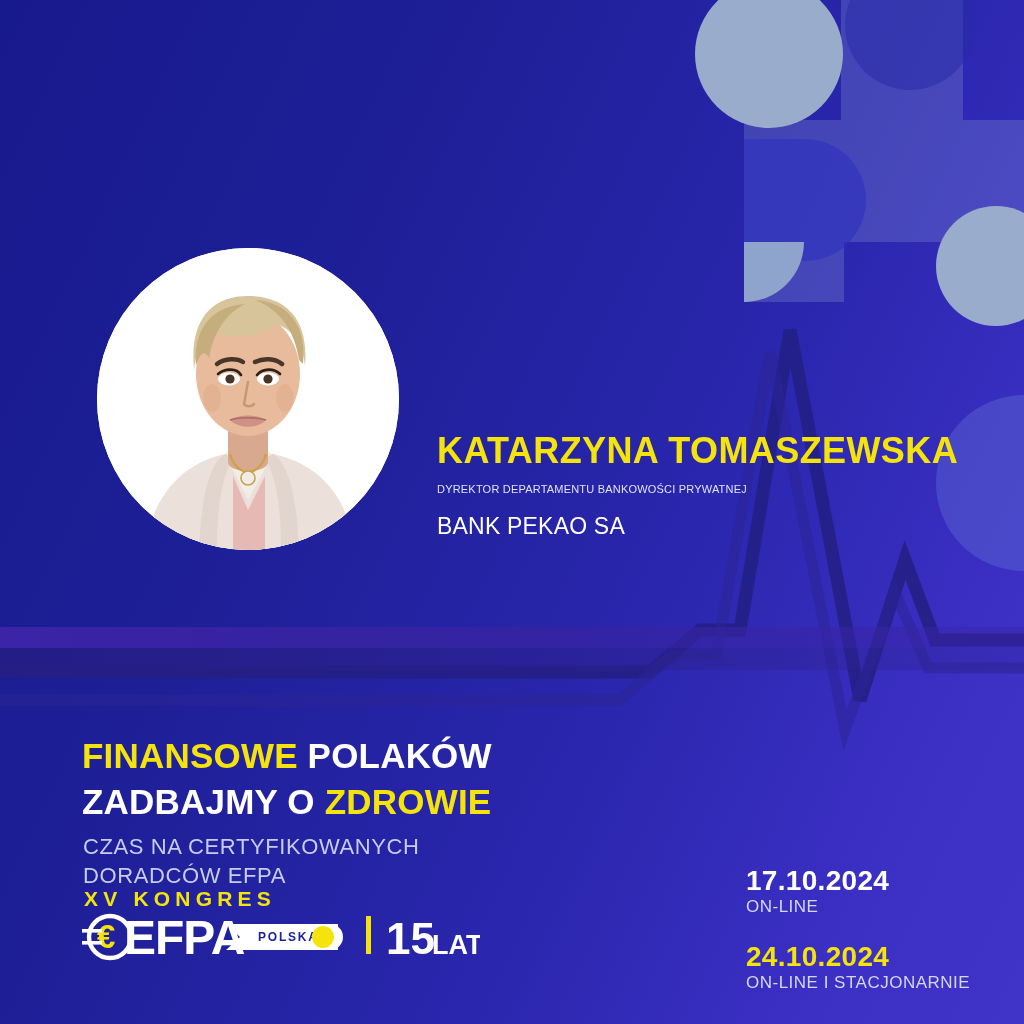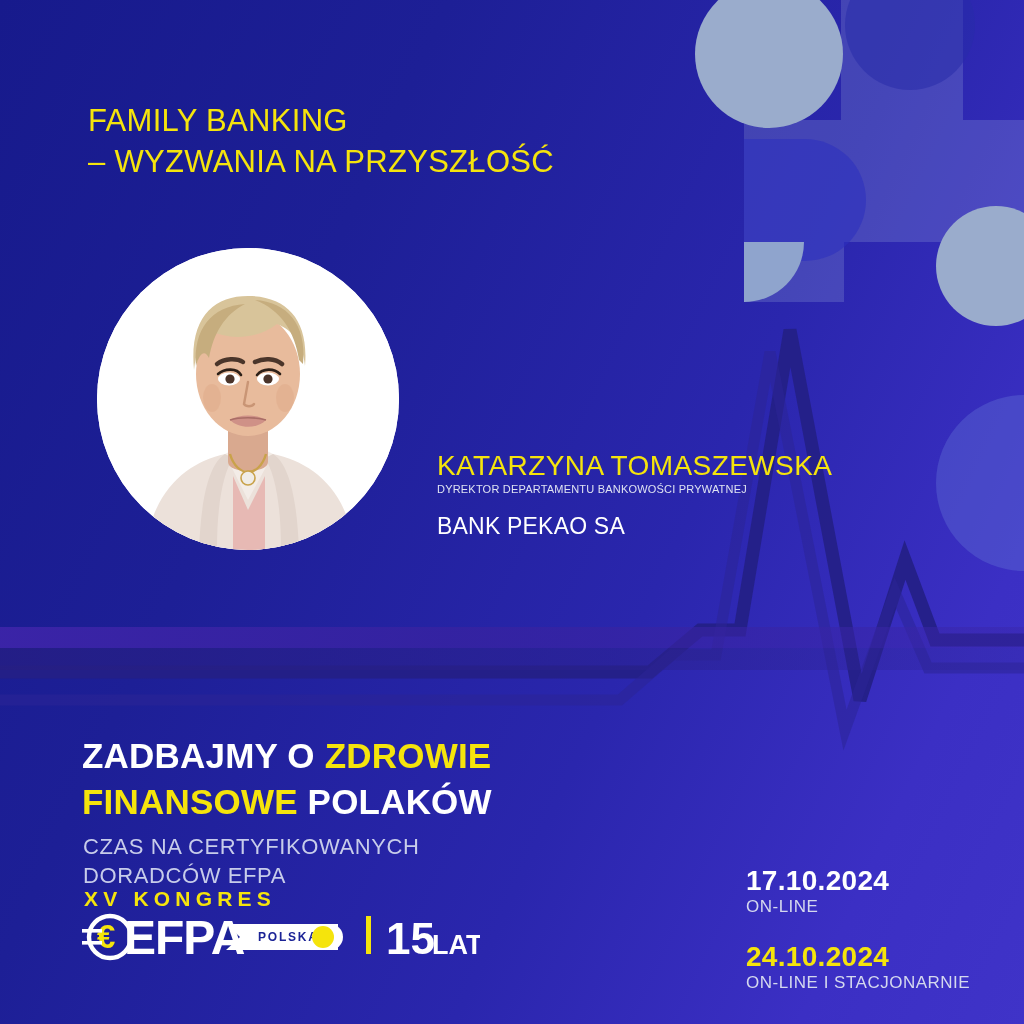--- a/index.html
+++ b/index.html
@@ -97,24 +97,23 @@
     background: #ffffff;
   }
   .portrait svg { display: block; }
 
   
   .spk-name {
     position: absolute;
     left: 437px;
     top: 430px;
     color: #f5e40c;
-    font-size: 28px;
-    font-weight: normal;
+    font-size: 36px;
+    font-weight: bold;
     letter-spacing: 0.4px;
-    margin-top: 20px;
   }
   .spk-role {
     position: absolute;
     left: 437px;
     top: 483px;
     color: #dfe3f2;
     font-size: 11px;
     font-weight: 400;
     letter-spacing: 0.2px;
   }
@@ -204,22 +203,20 @@
   </div>
 
   <svg class="ecg" viewBox="0 0 1024 1024" preserveAspectRatio="none">
     <path d="M -20 672 L 650 672 L 700 630 L 740 630 L 790 330 L 860 700 L 905 560 L 935 640 L 1060 640" fill="none" stroke="#241f86" stroke-width="13" stroke-opacity="0.92" stroke-linejoin="miter" stroke-linecap="butt"></path>
     <path d="M -20 700 L 620 700 L 672 655 L 716 655 L 770 352 L 845 730 L 895 592 L 928 668 L 1060 668" fill="none" stroke="#2b2596" stroke-width="11" stroke-opacity="0.55" stroke-linejoin="miter" stroke-linecap="butt"></path>
   </svg>
 
   <div class="band"></div>
   <div class="band2"></div>
 
-  <div class="headline">FAMILY BANKING
-– WYZWANIA NA PRZYSZŁOŚĆ</div>
 
   <div class="portrait">
     <svg width="302" height="302" viewBox="0 0 302 302">
       <rect width="302" height="302" fill="#ffffff"></rect>
 
       <path d="M48 302 C56 240 92 214 128 206 L176 206 C214 214 250 240 258 302 Z" fill="#ece1da"></path>
       <path d="M128 206 L151 252 L176 206 L168 202 L151 226 L136 202 Z" fill="#f3ece7"></path>
       <path d="M128 206 C112 216 104 250 102 302 L120 302 C120 256 126 226 136 210 Z" fill="#e2d5cd"></path>
       <path d="M176 206 C192 216 200 250 202 302 L184 302 C184 256 178 226 168 210 Z" fill="#e2d5cd"></path>
 
@@ -254,22 +251,22 @@
       <ellipse cx="115" cy="150" rx="9" ry="14" fill="#dda888" opacity="0.45"></ellipse>
       <ellipse cx="188" cy="150" rx="9" ry="14" fill="#dda888" opacity="0.45"></ellipse>
     </svg>
   </div>
 
   <div class="spk-name">KATARZYNA TOMASZEWSKA</div>
   <div class="spk-role">DYREKTOR DEPARTAMENTU BANKOWOŚCI PRYWATNEJ</div>
   <div class="spk-org">BANK PEKAO SA</div>
 
   <div class="slogan">
+    <div><span class="hl">FINANSOWE</span><span> POLAKÓW</span></div>
     <div><span>ZADBAJMY O </span><span class="hl">ZDROWIE</span></div>
-    <div><span class="hl">FINANSOWE</span><span> POLAKÓW</span></div>
   </div>
 
   <div class="sub">CZAS NA CERTYFIKOWANYCH
 DORADCÓW EFPA</div>
 
   <svg class="logo" viewBox="0 0 400 86">
 
     <text x="4" y="18" fill="#f5e40c" font-family="Liberation Sans, sans-serif" font-size="21" font-weight="bold" letter-spacing="5.2">XV KONGRES</text>
 
     <path d="M146 36 L258 36 L258 62 L146 62 Z" fill="#ffffff"></path>

